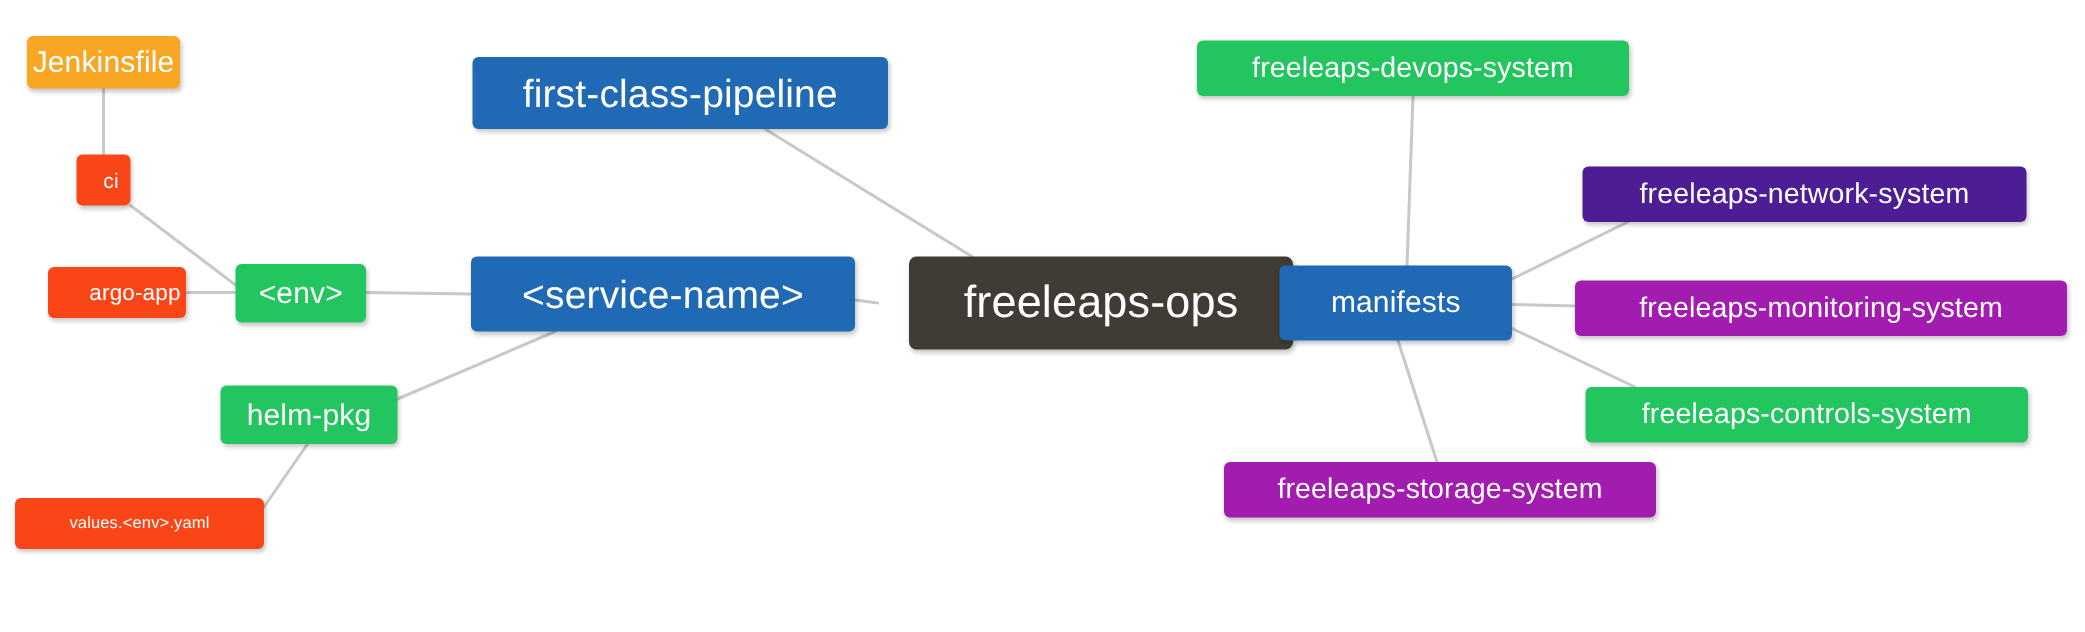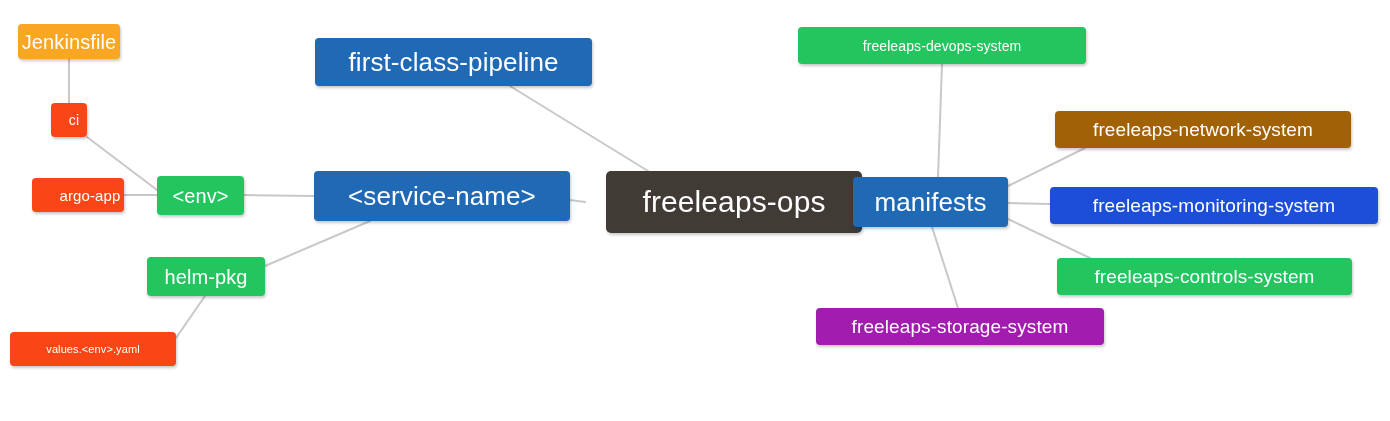--- a/index.html
+++ b/index.html
@@ -66,20 +66,20 @@
   <div id="nodes">
       <div class="node" style="left: 18px; top: 24px; width: 102px; height: 35px; background: rgb(248, 166, 35); font-size: 20px;">Jenkinsfile</div>
       <div class="node" style="left: 51px; top: 103px; width: 36px; height: 34px; background: rgb(250, 70, 22); font-size: 14px; padding-left: 10px;">ci</div>
       <div class="node" style="left: 32px; top: 178px; width: 92px; height: 34px; background: rgb(250, 70, 22); font-size: 15px; padding-left: 24px;">argo-app</div>
       <div class="node" style="left: 157px; top: 176px; width: 87px; height: 39px; background: rgb(34, 197, 94); font-size: 20px;">&lt;env&gt;</div>
       <div class="node" style="left: 147px; top: 257px; width: 118px; height: 39px; background: rgb(34, 197, 94); font-size: 20px;">helm-pkg</div>
       <div class="node" style="left: 10px; top: 332px; width: 166px; height: 34px; background: rgb(250, 70, 22); font-size: 11px;">values.&lt;env&gt;.yaml</div>
       <div class="node" style="left: 315px; top: 38px; width: 277px; height: 48px; background: rgb(32, 105, 181); font-size: 26px;">first-class-pipeline</div>
       <div class="node" style="left: 314px; top: 171px; width: 256px; height: 50px; background: rgb(32, 105, 181); font-size: 26px;">&lt;service-name&gt;</div>
       <div class="node root" style="left: 585px; top: 171px; width: 256px; height: 62px; background: rgb(65, 59, 54); font-size: 30px;">freeleaps-ops</div>
-      <div class="node" style="left: 853px; top: 177px; width: 155px; height: 50px; background: rgb(32, 105, 181); font-size: 26px;">manifests</div>
-      <div class="node" style="left: 798px; top: 27px; width: 288px; height: 37px; background: rgb(34, 197, 94); font-size: 14px;">freeleaps-devops-system</div>
-      <div class="node" style="left: 1055px; top: 111px; width: 296px; height: 37px; background: #a16207; font-size: 19px;">freeleaps-network-system</div>
-      <div class="node" style="left: 1050px; top: 187px; width: 328px; height: 37px; background: #1d4ed8; font-size: 19px;">freeleaps-monitoring-system</div>
+      <div class="node" style="left: 853px; top: 177px; width: 155px; height: 50px; background: rgb(32, 105, 181); font-size: 20px;">manifests</div>
+      <div class="node" style="left: 798px; top: 27px; width: 288px; height: 37px; background: rgb(34, 197, 94); font-size: 19px;">freeleaps-devops-system</div>
+      <div class="node" style="left: 1055px; top: 111px; width: 296px; height: 37px; background: #4c1d95; font-size: 19px;">freeleaps-network-system</div>
+      <div class="node" style="left: 1050px; top: 187px; width: 328px; height: 37px; background: #a21caf; font-size: 19px;">freeleaps-monitoring-system</div>
       <div class="node" style="left: 1057px; top: 258px; width: 295px; height: 37px; background: rgb(34, 197, 94); font-size: 19px;">freeleaps-controls-system</div>
       <div class="node" style="left: 816px; top: 308px; width: 288px; height: 37px; background: #a21caf; font-size: 19px;">freeleaps-storage-system</div>
     </div>
 </div>
 
 </body></html>

